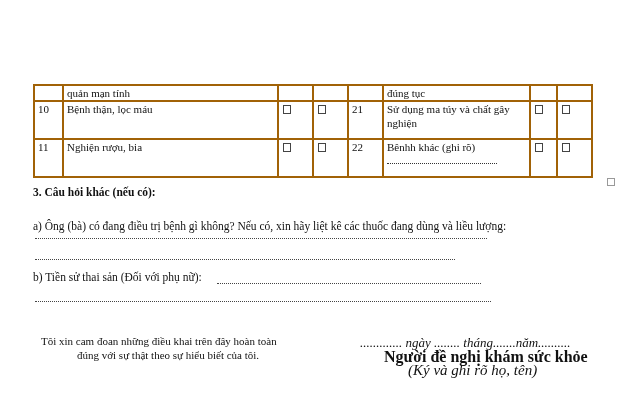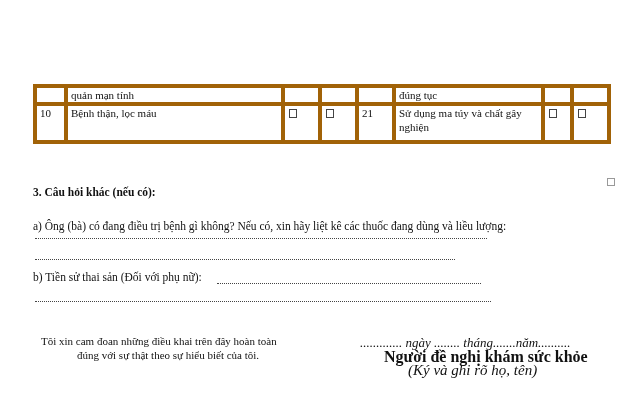--- a/index.html
+++ b/index.html
@@ -1,20 +1,20 @@
 <!DOCTYPE html>
 <html><head>
 <meta charset="utf-8">
 <style>
   html, body { margin:0; padding:0; }
   body { width:640px; height:400px; background:#ffffff; position:relative; overflow:hidden;
          font-family:"Liberation Serif", serif; color:#111; }
   table.health { position:absolute; left:33px; top:84px; border-collapse:collapse; font-size:11px;
                  font-family:"Liberation Serif", serif; }
-  table.health td { border:4px solid #a16207; padding:0 3px; vertical-align:top; line-height:14px; }
+  table.health td { border:2px solid #a16207; padding:0 3px; vertical-align:top; line-height:14px; }
   td.num { width:21px; }
   td.name1 { width:207px; }
   td.chk { width:27px; }
   td.name2 { width:139px; }
   td.chk2 { width:19px; }
   .cb { display:inline-block; width:6px; height:7px; border:1px solid #444; margin-top:3px; margin-left:1px; }
   .dots { display:block; border-bottom:1px dotted #333; width:110px; height:9px; }
   .corner { position:absolute; left:607px; top:178px; width:6px; height:6px; border:1px solid #999; }
   .txt { position:absolute; font-size:11.5px; white-space:nowrap; }
   .bold { font-weight:bold; }
@@ -39,20 +39,33 @@
   <tr style="height:38px">
     <td class="num">10</td>
     <td class="name1">Bệnh thận, lọc máu</td>
     <td class="chk"><span class="cb"></span></td>
     <td class="chk"><span class="cb"></span></td>
     <td class="chk">21</td>
     <td class="name2">Sử dụng ma túy và chất gây nghiện</td>
     <td class="chk2"><span class="cb"></span></td>
     <td class="chk"><span class="cb"></span></td>
   </tr>
+  <tr style="height:38px">
+    <td class="num">11</td>
+    <td class="name1">Nghiện rượu, bia</td>
+    <td class="chk"><span class="cb"></span></td>
+    <td class="chk"><span class="cb"></span></td>
+    <td class="chk">22</td>
+    <td class="name2">
+      <span>Bênhh khác (ghi rõ)</span>
+      <span class="dots"></span>
+    </td>
+    <td class="chk2"><span class="cb"></span></td>
+    <td class="chk"><span class="cb"></span></td>
+  </tr>
 </tbody>
   </table>
 
 <div class="corner"></div>
 
 <div class="txt bold" style="left:33px; top:186px;">3. Câu hỏi khác (nếu có):</div>
 <div class="txt" style="left:33px; top:220px;">a) Ông (bà) có đang điều trị bệnh gì không? Nếu có, xin hãy liệt kê các thuốc đang dùng và liều lượng:</div>
 <div class="line" style="left:35px; top:238px; width:452px;"></div>
 <div class="line" style="left:35px; top:259px; width:420px;"></div>
 <div class="txt" style="left:33px; top:271px;">b) Tiền sử thai sản (Đối với phụ nữ):</div>

